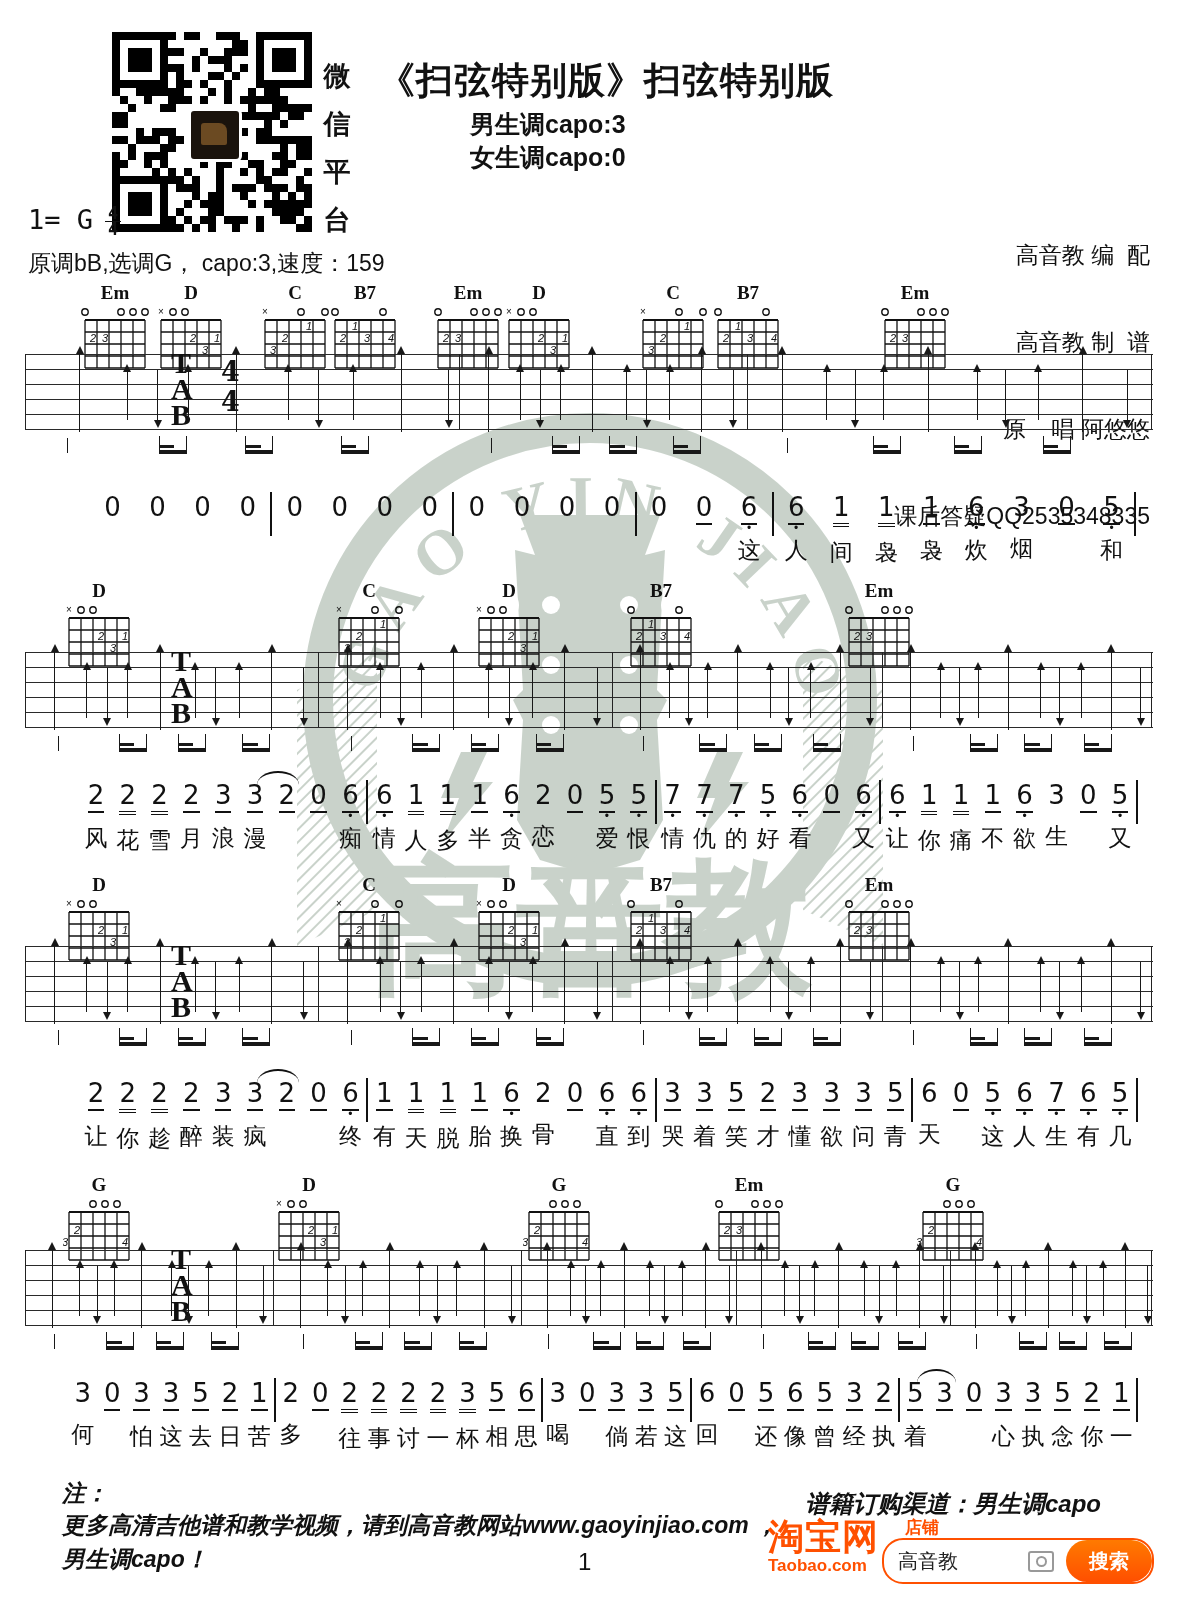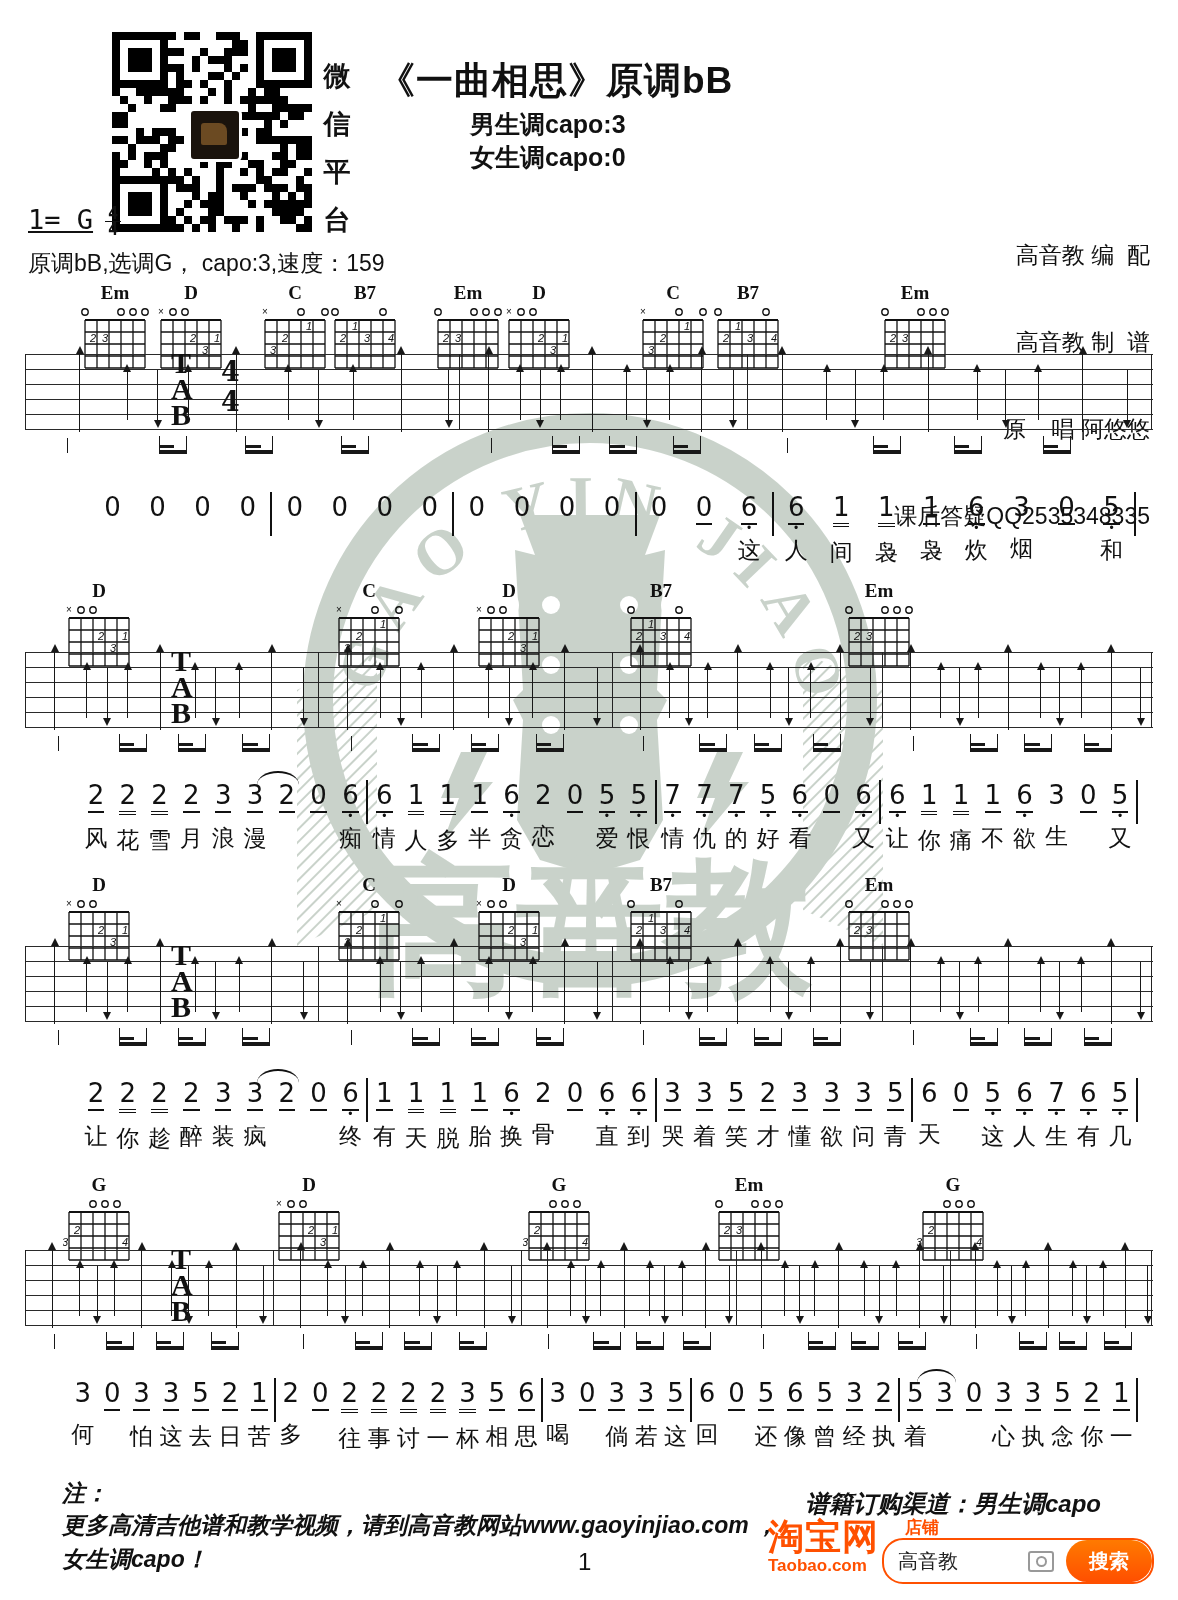--- a/index.html
+++ b/index.html
@@ -11,21 +11,21 @@
   
   #qr{position:absolute;left:112px;top:32px;width:200px;height:200px;}
   #qr .qgrid{position:absolute;inset:0;display:grid;grid-template-columns:repeat(25,1fr);grid-template-rows:repeat(25,1fr);}
   #qr .qgrid div{background:#000;}
   #qr .avatar{position:absolute;left:76px;top:76px;width:48px;height:48px;background:#1a130c;border:3px solid #fff;border-radius:6px;}
   #qr .avatar i{position:absolute;left:10px;top:12px;width:26px;height:22px;background:#6b4a22;border-radius:3px 8px 2px 2px;}
   #wechat{position:absolute;left:320px;top:52px;width:34px;font-size:27px;font-weight:bold;line-height:48px;text-align:center;}
   #title{position:absolute;left:378px;top:56px;width:470px;font-size:37px;font-weight:bold;letter-spacing:1px;}
   .subt{position:absolute;left:470px;width:260px;font-size:25px;font-weight:bold;}
   #sub1{top:108px;} #sub2{top:141px;}
-  #keysig{position:absolute;left:28px;top:204px;font-size:27px;font-family:"DejaVu Sans Mono",monospace;text-decoration:underline;}
+  #keysig{position:absolute;left:28px;top:204px;font-size:27px;font-family:"DejaVu Sans Mono",monospace;}
   #keysig .frac{display:inline-block;vertical-align:middle;margin-left:12px;text-align:center;font-size:17px;font-weight:bold;line-height:15px;}
   #keysig .frac b{display:block;}
   #keysig .frac .tp{border-bottom:1.5px solid #111;padding:0 3px;}
   #tuneline{position:absolute;left:28px;top:248px;font-size:23px;}
   #credits{position:absolute;right:28px;top:183px;text-align:right;font-size:23px;line-height:29px;white-space:pre;}
   
   .chord{position:absolute;width:72px;text-align:center;}
   .chord .chord-label{font-size:19px;font-weight:bold;font-family:"Liberation Serif",serif;height:20px;line-height:18px;}
   
   .staff{position:absolute;left:25px;width:1128px;height:108px;}
@@ -738,21 +738,21 @@
           <div style="background: transparent;"></div>
           <div style="background: transparent;"></div>
           <div></div>
           <div></div>
         </div>
       <div class="avatar">
           <i></i>
         </div>
     </div>
     <div id="wechat">微信平台</div>
-    <div id="title">《一曲相思》原调bB</div>
+    <div id="title">《扫弦特别版》扫弦特别版</div>
     <div id="sub1" class="subt">男生调capo:3</div>
     <div id="sub2" class="subt">女生调capo:0</div>
     <div id="keysig">
       <span>1= G</span><span class="frac"><b class="tp">4</b><b>4</b></span>
     </div>
     <div id="tuneline">原调bB,选调G， capo:3,速度：159</div>
     <div id="credits">
       <div>高音教 编  配</div>
       <div>高音教 制  谱</div>
       <div>原    唱 阿悠悠</div>
@@ -2386,21 +2386,21 @@
             <div class="tok u1"><span class="num">5</span><div class="dt"></div><div class="lyr">念</div></div>
             <div class="tok u1"><span class="num">2</span><div class="dt"></div><div class="lyr">你</div></div>
             <div class="tok u1"><span class="num">1</span><div class="dt"></div><div class="lyr">一</div></div>
           </div>
           <div class="mbar"></div>
         </div>
       </div>
 
     <div id="noteLabel">注：</div>
     <div id="noteL1">更多高清吉他谱和教学视频，请到高音教网站www.gaoyinjiao.com ，</div>
-    <div id="noteL2">女生调capo！</div>
+    <div id="noteL2">男生调capo！</div>
     <div id="pageNum">1</div>
     <div id="orderLine">谱籍订购渠道：男生调capo</div>
     <div id="tbLogo">
       <div class="cn">淘宝网</div>
       <div class="en">Taobao.com</div>
     </div>
     <div id="shopTab">店铺</div>
     <div id="searchPill">
       <div class="q">高音教</div>
       <div id="camIcon">

